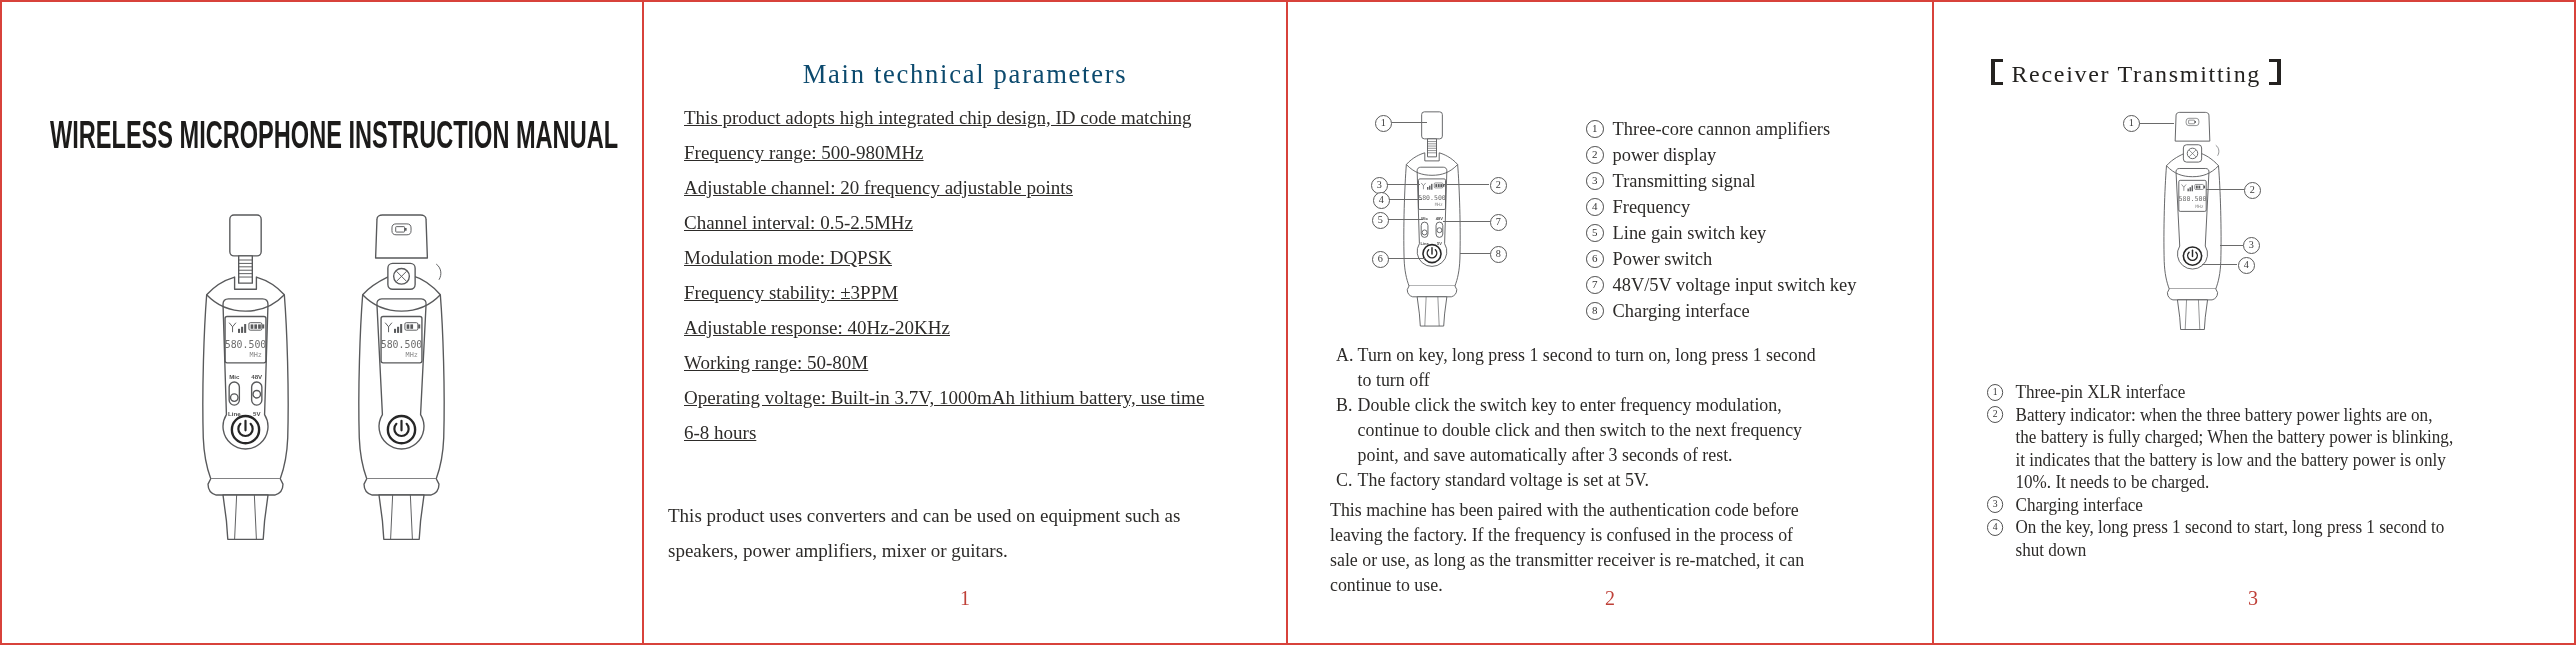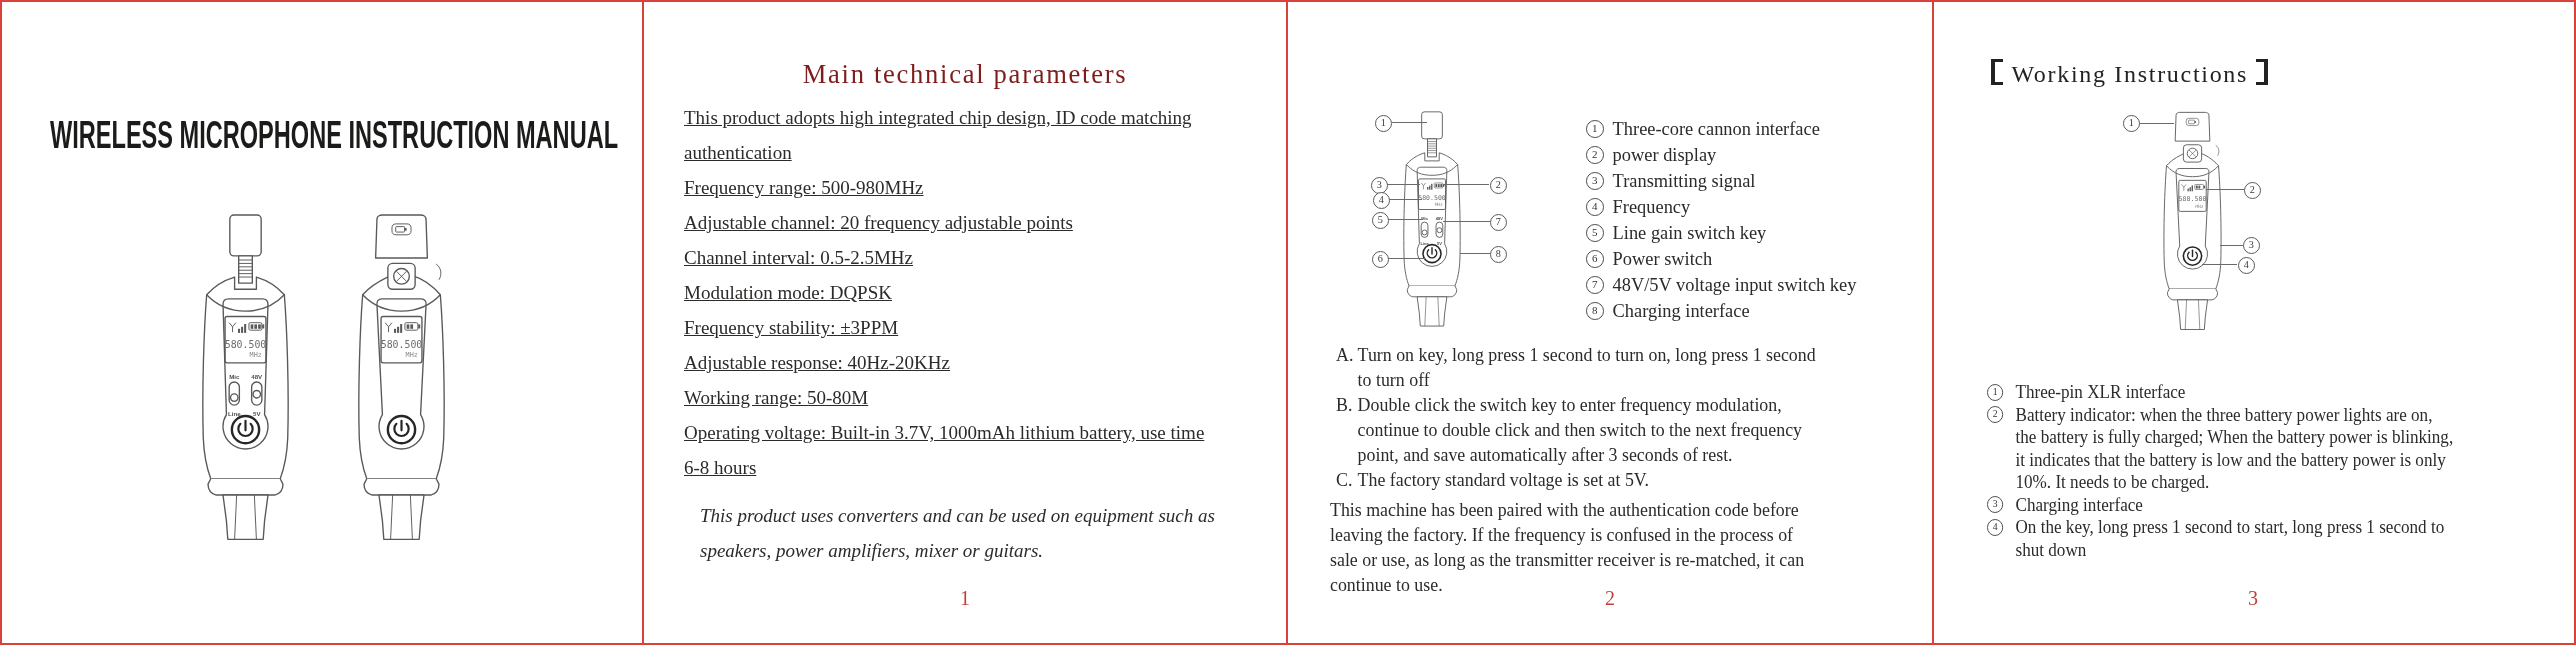--- a/index.html
+++ b/index.html
@@ -32,24 +32,24 @@
   .sec-title{position:absolute;white-space:nowrap;font-size:24px;
              letter-spacing:1.7px;color:#242220;}
   .brk{display:inline-block;width:8.2px;height:20.4px;vertical-align:-3.4px;}
   .brk.l{border-left:4.8px solid #242220;border-top:3.4px solid #242220;
          border-bottom:3.4px solid #242220;margin-right:8.2px;}
   .brk.r{border-right:4.8px solid #242220;border-top:3.4px solid #242220;
          border-bottom:3.4px solid #242220;margin-left:8.2px;}
 
   
   #panel2 .p2-title{position:absolute;top:57px;left:0;width:100%;
-     text-align:center;font-size:26.6px;letter-spacing:1.7px;color:#7f1d1d;}
+     text-align:center;font-size:26.6px;letter-spacing:1.7px;color:#0c4a6e;}
   .p2-lines{position:absolute;left:40px;top:98px;width:586px;text-decoration:underline;}
   .p2-lines .ln{height:35px;line-height:35px;font-size:19px;white-space:nowrap;}
-  .p2-foot{position:absolute;left:56px;top:496px;width:586px;font-style:italic;}
+  .p2-foot{position:absolute;left:24px;top:496px;width:586px;}
   .p2-foot .ln{height:35px;line-height:35px;font-size:19px;white-space:nowrap;}
 
   
   .callout{position:absolute;width:15px;height:15px;margin:-8.2px 0 0 -8.2px;
      border:1px solid #5a5a5a;border-radius:50%;text-align:center;
      line-height:14.3px;font-size:10.2px;color:#3a3a3a;background:#fff;z-index:3;}
   .leader{position:absolute;height:1px;background:#6a6a6a;z-index:1;}
 
   
   #panel3 .sec-title{left:60px;top:57px;}
@@ -178,21 +178,20 @@
   </svg>
   <svg class="device-large" id="dev2" width="109" height="327" viewBox="0 0 160 480">
     <use href="#dev-rx" xlink:href="#dev-rx"></use>
   </svg>
 </div>
 
 <div class="panel div-r" id="panel2">
   <div class="p2-title">Main technical parameters</div>
   <div class="p2-lines">
     <div class="ln">This product adopts high integrated chip design, ID code matching</div>
-    <div class="ln">authentication</div>
     <div class="ln">Frequency range: 500-980MHz</div>
     <div class="ln">Adjustable channel: 20 frequency adjustable points</div>
     <div class="ln">Channel interval: 0.5-2.5MHz</div>
     <div class="ln">Modulation mode: DQPSK</div>
     <div class="ln">Frequency stability: ±3PPM</div>
     <div class="ln">Adjustable response: 40Hz-20KHz</div>
     <div class="ln">Working range: 50-80M</div>
     <div class="ln">Operating voltage: Built-in 3.7V, 1000mAh lithium battery, use time</div>
     <div class="ln">6-8 hours</div>
   </div>
@@ -223,21 +222,21 @@
   <div class="callout" style="left:91px;top:183px"><span>3</span></div>
   <div class="callout" style="left:93px;top:198px"><span>4</span></div>
   <div class="callout" style="left:92px;top:218px"><span>5</span></div>
   <div class="callout" style="left:92px;top:257px"><span>6</span></div>
   <div class="callout" style="left:210px;top:220px"><span>7</span></div>
   <div class="callout" style="left:210px;top:252px"><span>8</span></div>
 
   <div class="legend">
     <div class="row">
         <span class="lg-circ">1</span>
-        <span class="txt">Three-core cannon interface</span>
+        <span class="txt">Three-core cannon amplifiers</span>
       </div>
     <div class="row">
         <span class="lg-circ">2</span>
         <span class="txt">power display</span>
       </div>
     <div class="row">
         <span class="lg-circ">3</span>
         <span class="txt">Transmitting signal</span>
       </div>
     <div class="row">
@@ -275,21 +274,21 @@
     <div class="ln">This machine has been paired with the authentication code before</div>
     <div class="ln">leaving the factory. If the frequency is confused in the process of</div>
     <div class="ln">sale or use, as long as the transmitter receiver is re-matched, it can</div>
     <div class="ln">continue to use.</div>
   </div>
 
   <div class="page-num">2</div>
 </div>
 
 <div class="panel" id="panel4">
-  <div class="sec-title"><span class="brk l"></span><span>Working Instructions</span><span class="brk r"></span></div>
+  <div class="sec-title"><span class="brk l"></span><span>Receiver Transmitting</span><span class="brk r"></span></div>
 
   <svg style="position:absolute;left:222px;top:109px" width="73" height="219" viewBox="0 0 160 480">
     <use href="#dev-rx" xlink:href="#dev-rx"></use>
   </svg>
 
   <div class="leader" style="left:205px;top:121px;width:35px"></div>
   <div class="leader" style="left:272px;top:187px;width:38px"></div>
   <div class="leader" style="left:286px;top:243px;width:23px"></div>
   <div class="leader" style="left:268px;top:262px;width:35px"></div>
 

